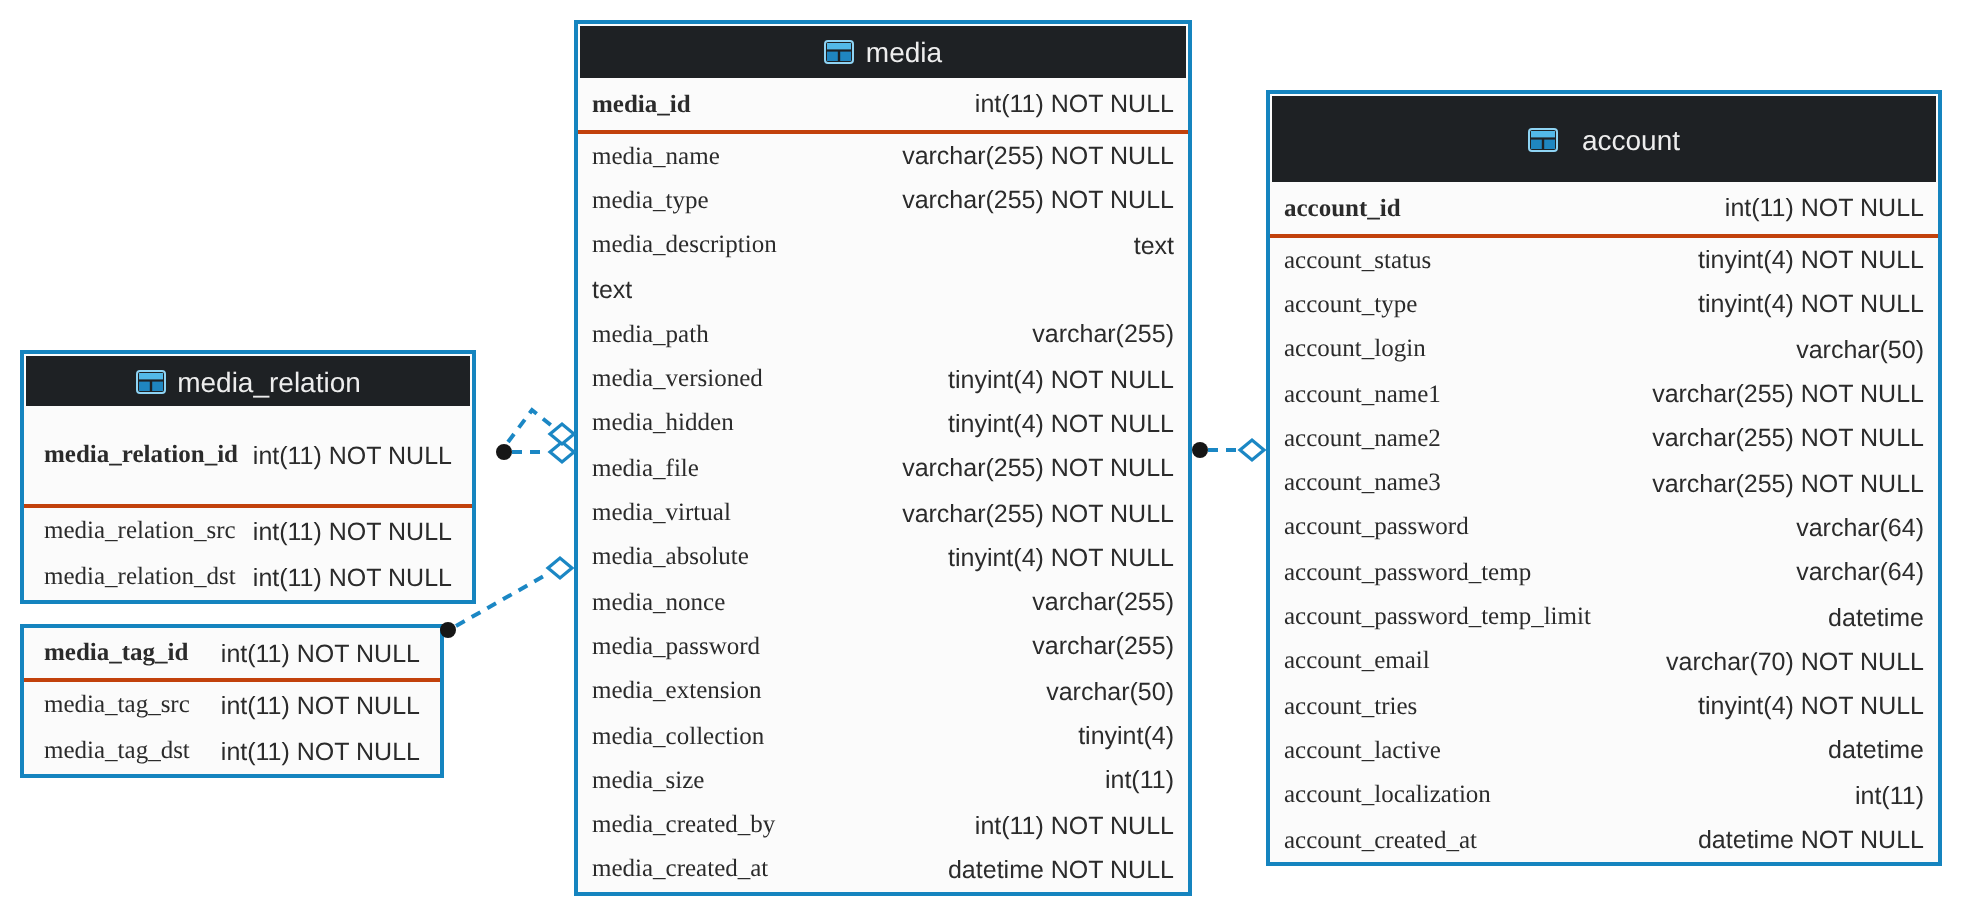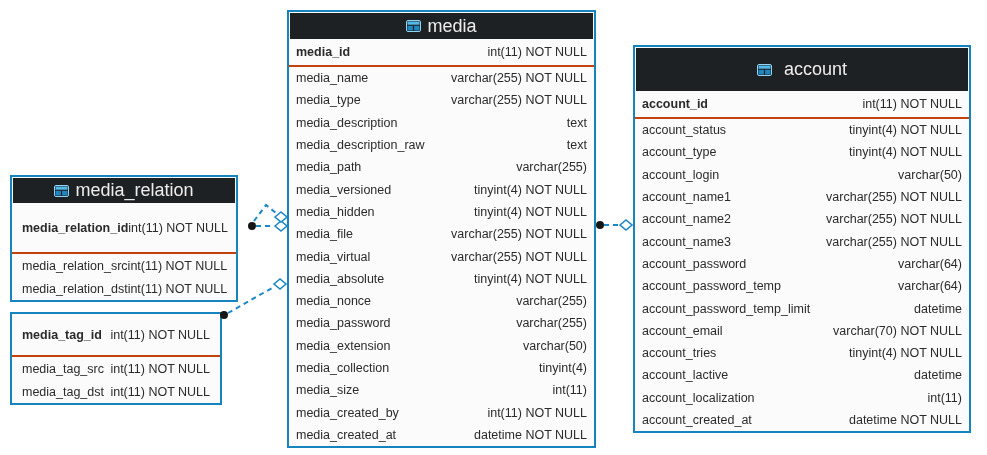--- a/index.html
+++ b/index.html
@@ -3,40 +3,40 @@
 <meta charset="utf-8">
 <style>
   html,body{margin:0;padding:0;background:#ffffff;}
   body{width:987px;height:455px;position:relative;overflow:hidden;
        font-family:"Liberation Sans","DejaVu Sans",sans-serif;color:#2b2b2b;}
   .canvas{position:absolute;inset:0;}
   .table{position:absolute;box-sizing:border-box;background:#fbfbfb;
          border:2px solid #1584bf;}
   .thead{background:#1e2124;color:#ededed;margin:1px 1px 0 1px;
          display:flex;align-items:center;justify-content:center;gap:6px;
-         font-size:18px;}
+         font-size:14px;}
   .ticon{display:flex;align-items:center;}
   .ticon svg{display:block;}
   .pkrow{display:flex;justify-content:space-between;align-items:center;
          font-size:12.5px;}
   .pkrow .fname{font-weight:700;}
   .tbody{border-top:2px solid #c2410c;}
   .row{display:flex;justify-content:space-between;align-items:center;
        font-size:12.5px;height:var(--rowh);}
-  .fname{white-space:nowrap;}
+  .fname{white-space:nowrap;font-family:Liberation Serif, serif;}
   .ftype{white-space:nowrap;text-align:right;}
   
   #tbl-media{left:287px;top:10px;width:309px;--rowh:22.3px;}
   #tbl-media .thead{height:26px;} #tbl-media .pkrow{height:26px;padding:0 7px;}
   #tbl-media .row{padding:0 7px;}
   #tbl-media-relation{left:10px;top:175px;width:228px;--rowh:23px;}
   #tbl-media-relation .thead{height:25px;} #tbl-media-relation .pkrow{height:25px;padding:12px 10px;}
   #tbl-media-relation .row{padding:0 10px;}
   #tbl-media-tag{left:10px;top:312px;width:212px;--rowh:23px;}
-  #tbl-media-tag .thead{height:25px;} #tbl-media-tag .pkrow{height:41px;padding:0 10px;}
+  #tbl-media-tag .thead{height:25px;} #tbl-media-tag .pkrow{height:25px;padding:0 10px;}
   #tbl-media-tag .row{padding:0 10px;}
   #tbl-account{left:633px;top:45px;width:338px;--rowh:22.3px;}
   #tbl-account .thead{height:43px;gap:12px;} #tbl-account .pkrow{height:26px;padding:0 7px;}
   #tbl-account .row{padding:0 7px;}
   
   #connectors{position:absolute;inset:0;pointer-events:none;}
   .rel-line{stroke:#1b87c4;stroke-width:2;stroke-dasharray:5 4;fill:none;}
   .rel-diamond{fill:#ffffff;stroke:#1b87c4;stroke-width:1.6;}
   .rel-dot{fill:#161616;}
 </style>
@@ -72,21 +72,20 @@
           <span class="fname">media_type</span>
           <span class="ftype">varchar(255) NOT NULL</span>
         </div>
 
         <div class="row">
           <span class="fname">media_description</span>
           <span class="ftype">text</span>
         </div>
 
         <div class="row">
-          <span class="fname">media_description_raw</span>
           <span class="ftype">text</span>
         </div>
 
         <div class="row">
           <span class="fname">media_path</span>
           <span class="ftype">varchar(255)</span>
         </div>
 
         <div class="row">
           <span class="fname">media_versioned</span>

